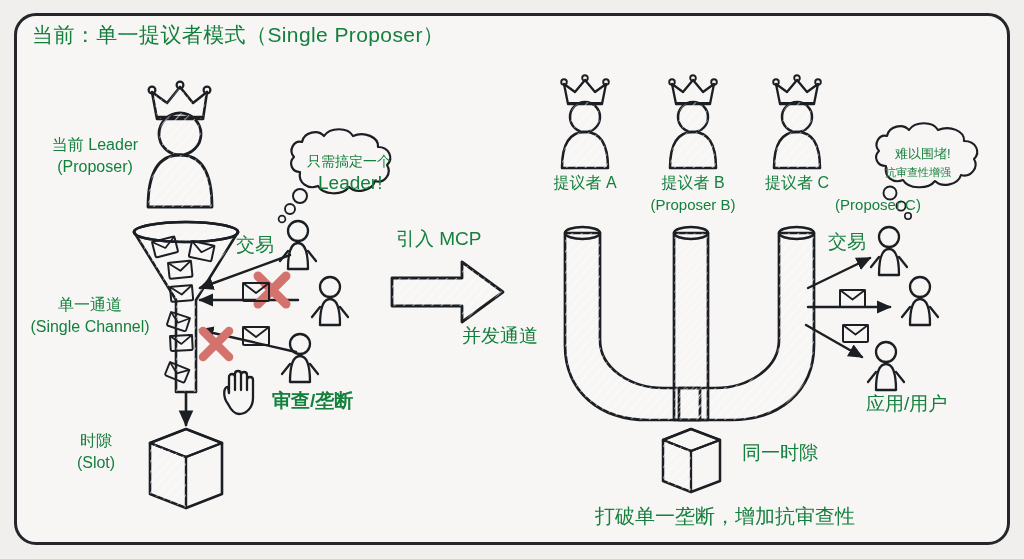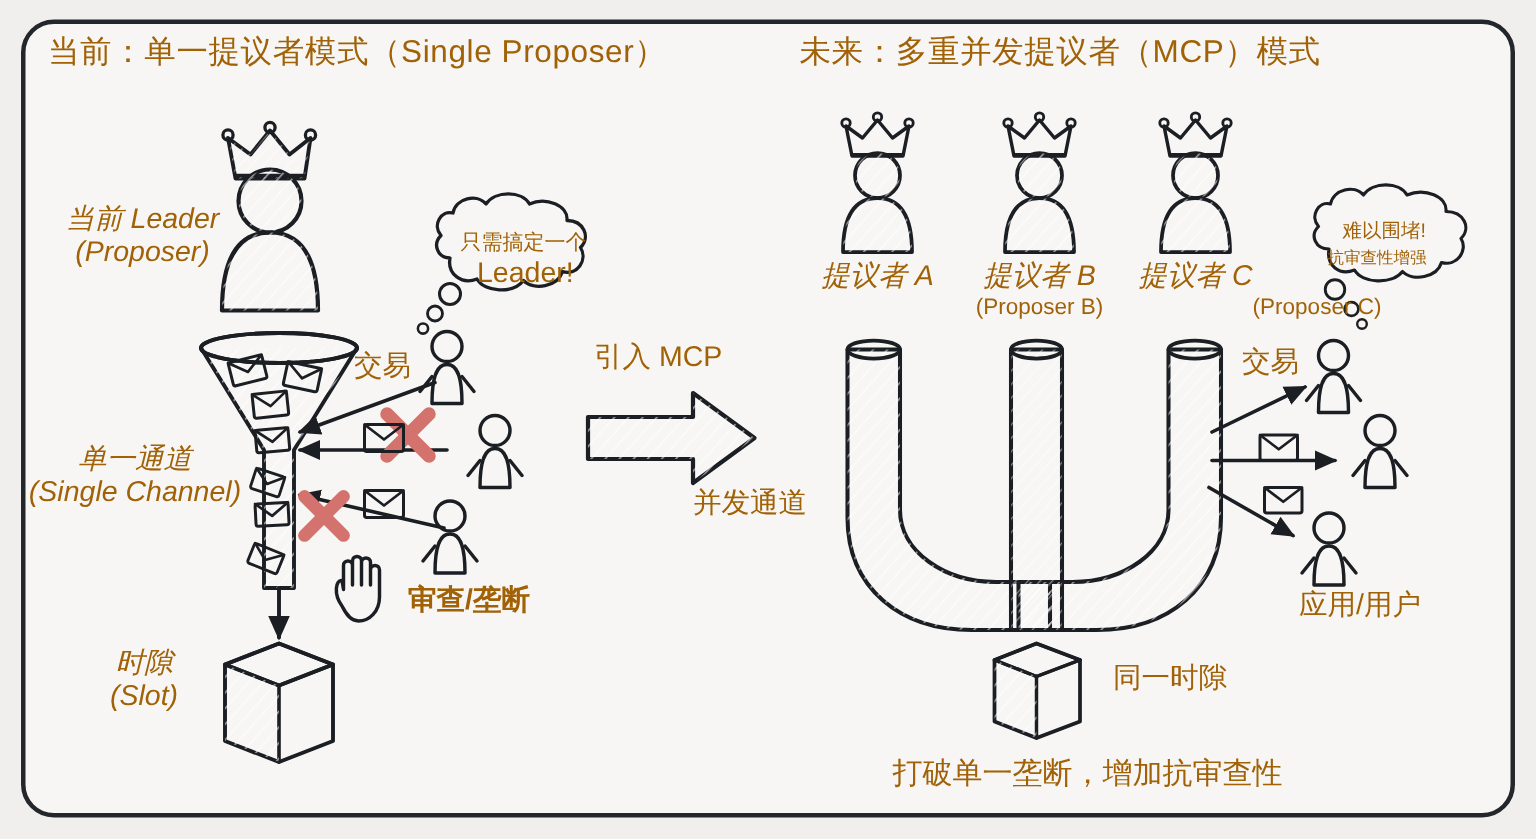--- a/index.html
+++ b/index.html
@@ -1,35 +1,34 @@
 <!DOCTYPE html>
 <html><head>
 <meta charset="utf-8">
 <style>
   html,body{margin:0;padding:0;background:#efefef;}
   body{font-family:"Liberation Sans","DejaVu Sans",sans-serif;}
   #stage{position:relative;width:1024px;height:559px;background:#f0efed;overflow:hidden;}
   #frame{position:absolute;left:14px;top:13px;width:996px;height:532px;
          background:#f7f6f4;border:3px solid #23262b;border-radius:22px;box-sizing:border-box;}
-  .t{position:absolute;white-space:pre;color:#a16207;line-height:1.18;}
+  .t{position:absolute;white-space:pre;color:#15803d;line-height:1.18;}
   .title{font-size:21px;letter-spacing:.4px;}
-  .lbl{font-size:19px;text-align:center;font-style:italic;}
+  .lbl{font-size:16px;text-align:center;}
   .lbl2{font-size:15px;text-align:center;}
   .big{font-size:19px;}
   svg{position:absolute;left:0;top:0;overflow:visible;}
   .sk{stroke:#1b1e23;fill:none;stroke-linecap:round;stroke-linejoin:round;}
 </style>
 </head>
 <body>
 
 <div id="stage">
   <div id="frame"></div>
 
   <div class="t title" style="left:32px;top:23px;font-weight:400;">当前：单一提议者模式（Single Proposer）</div>
-  <div class="t title" style="left:533px;top:23px;font-weight:400;">未来：多重并发提议者（MCP）模式</div>
 
   <svg width="1024" height="559">
     <defs>
       <pattern id="hatch" width="7" height="7" patternTransform="rotate(42)" patternUnits="userSpaceOnUse">
         <line x1="0" y1="0" x2="0" y2="7" stroke="#ffffff" stroke-width="2.2" opacity=".55"></line>
       </pattern>
       <pattern id="hatchd" width="6" height="6" patternTransform="rotate(42)" patternUnits="userSpaceOnUse">
         <line x1="0" y1="0" x2="0" y2="6" stroke="#ffffff" stroke-width="1.8" opacity=".45"></line>
       </pattern>
       <marker id="ah" viewBox="0 0 10 10" refX="8" refY="5" markerWidth="7" markerHeight="7" orient="auto-start-reverse">

